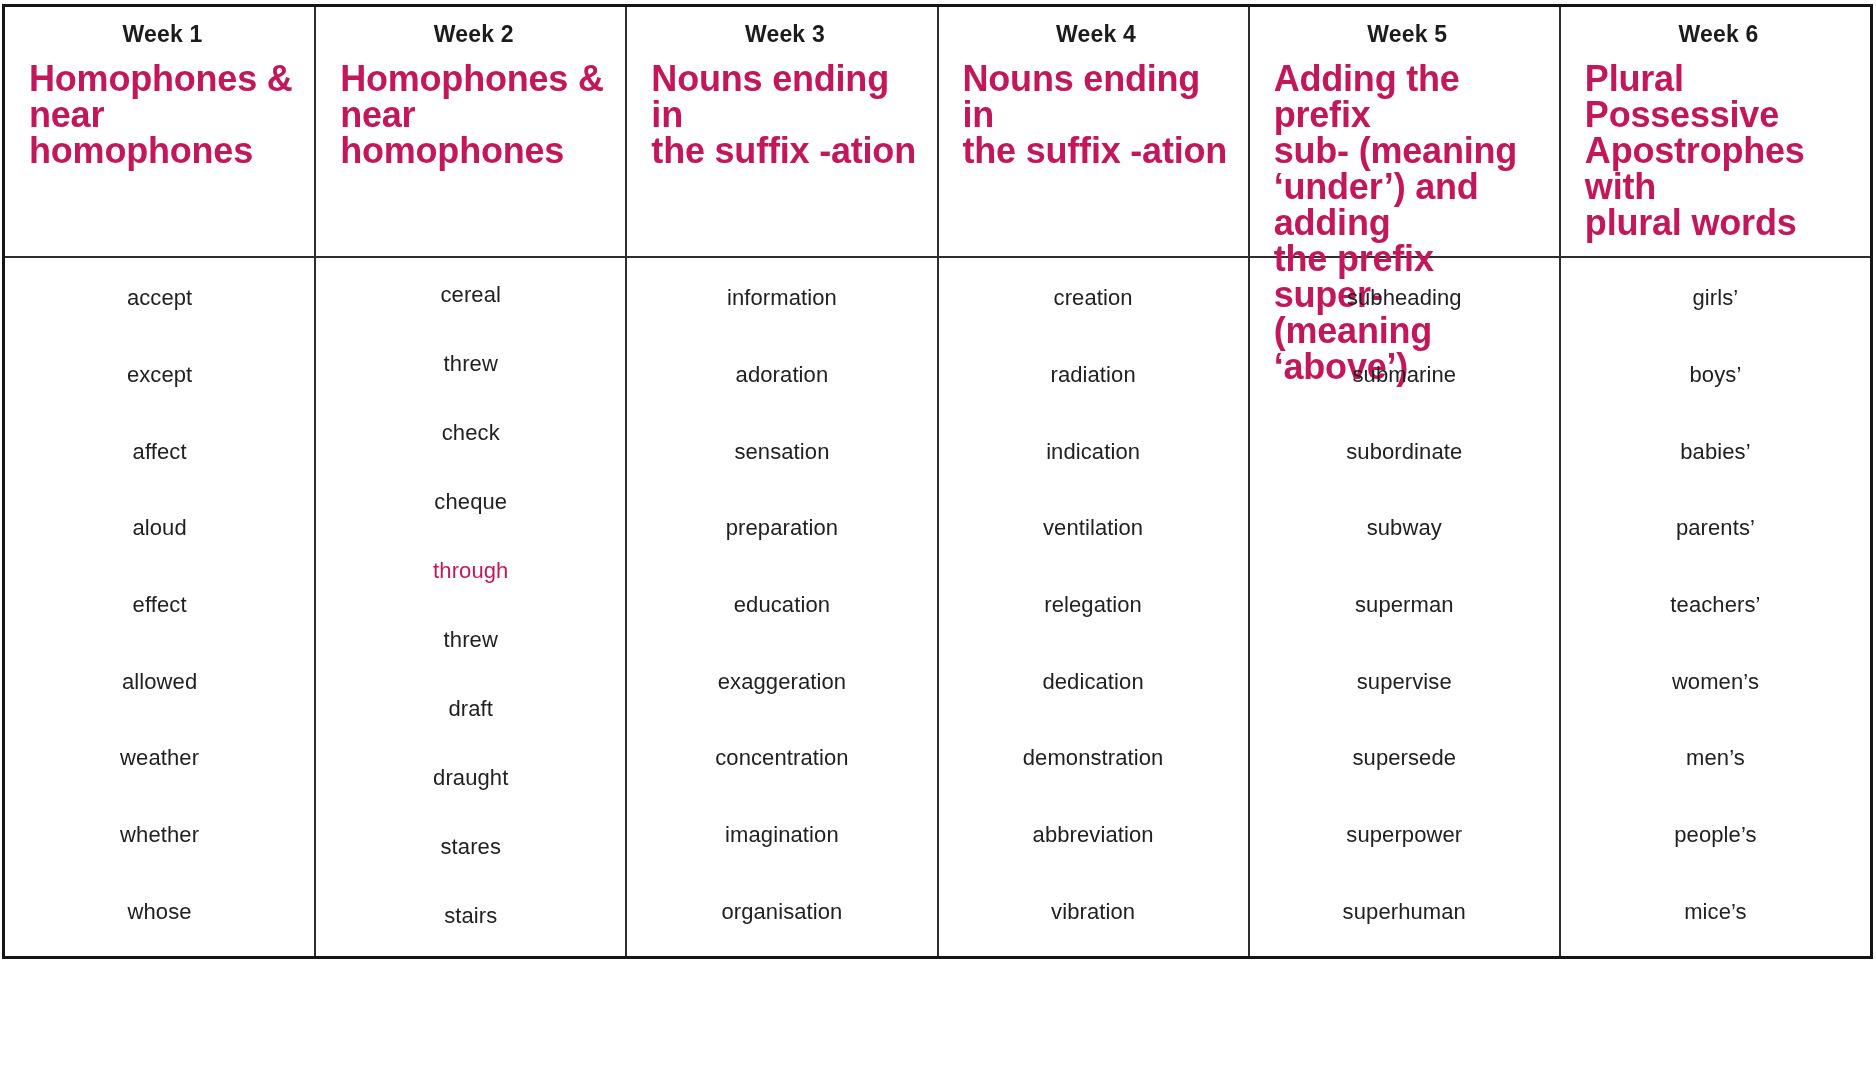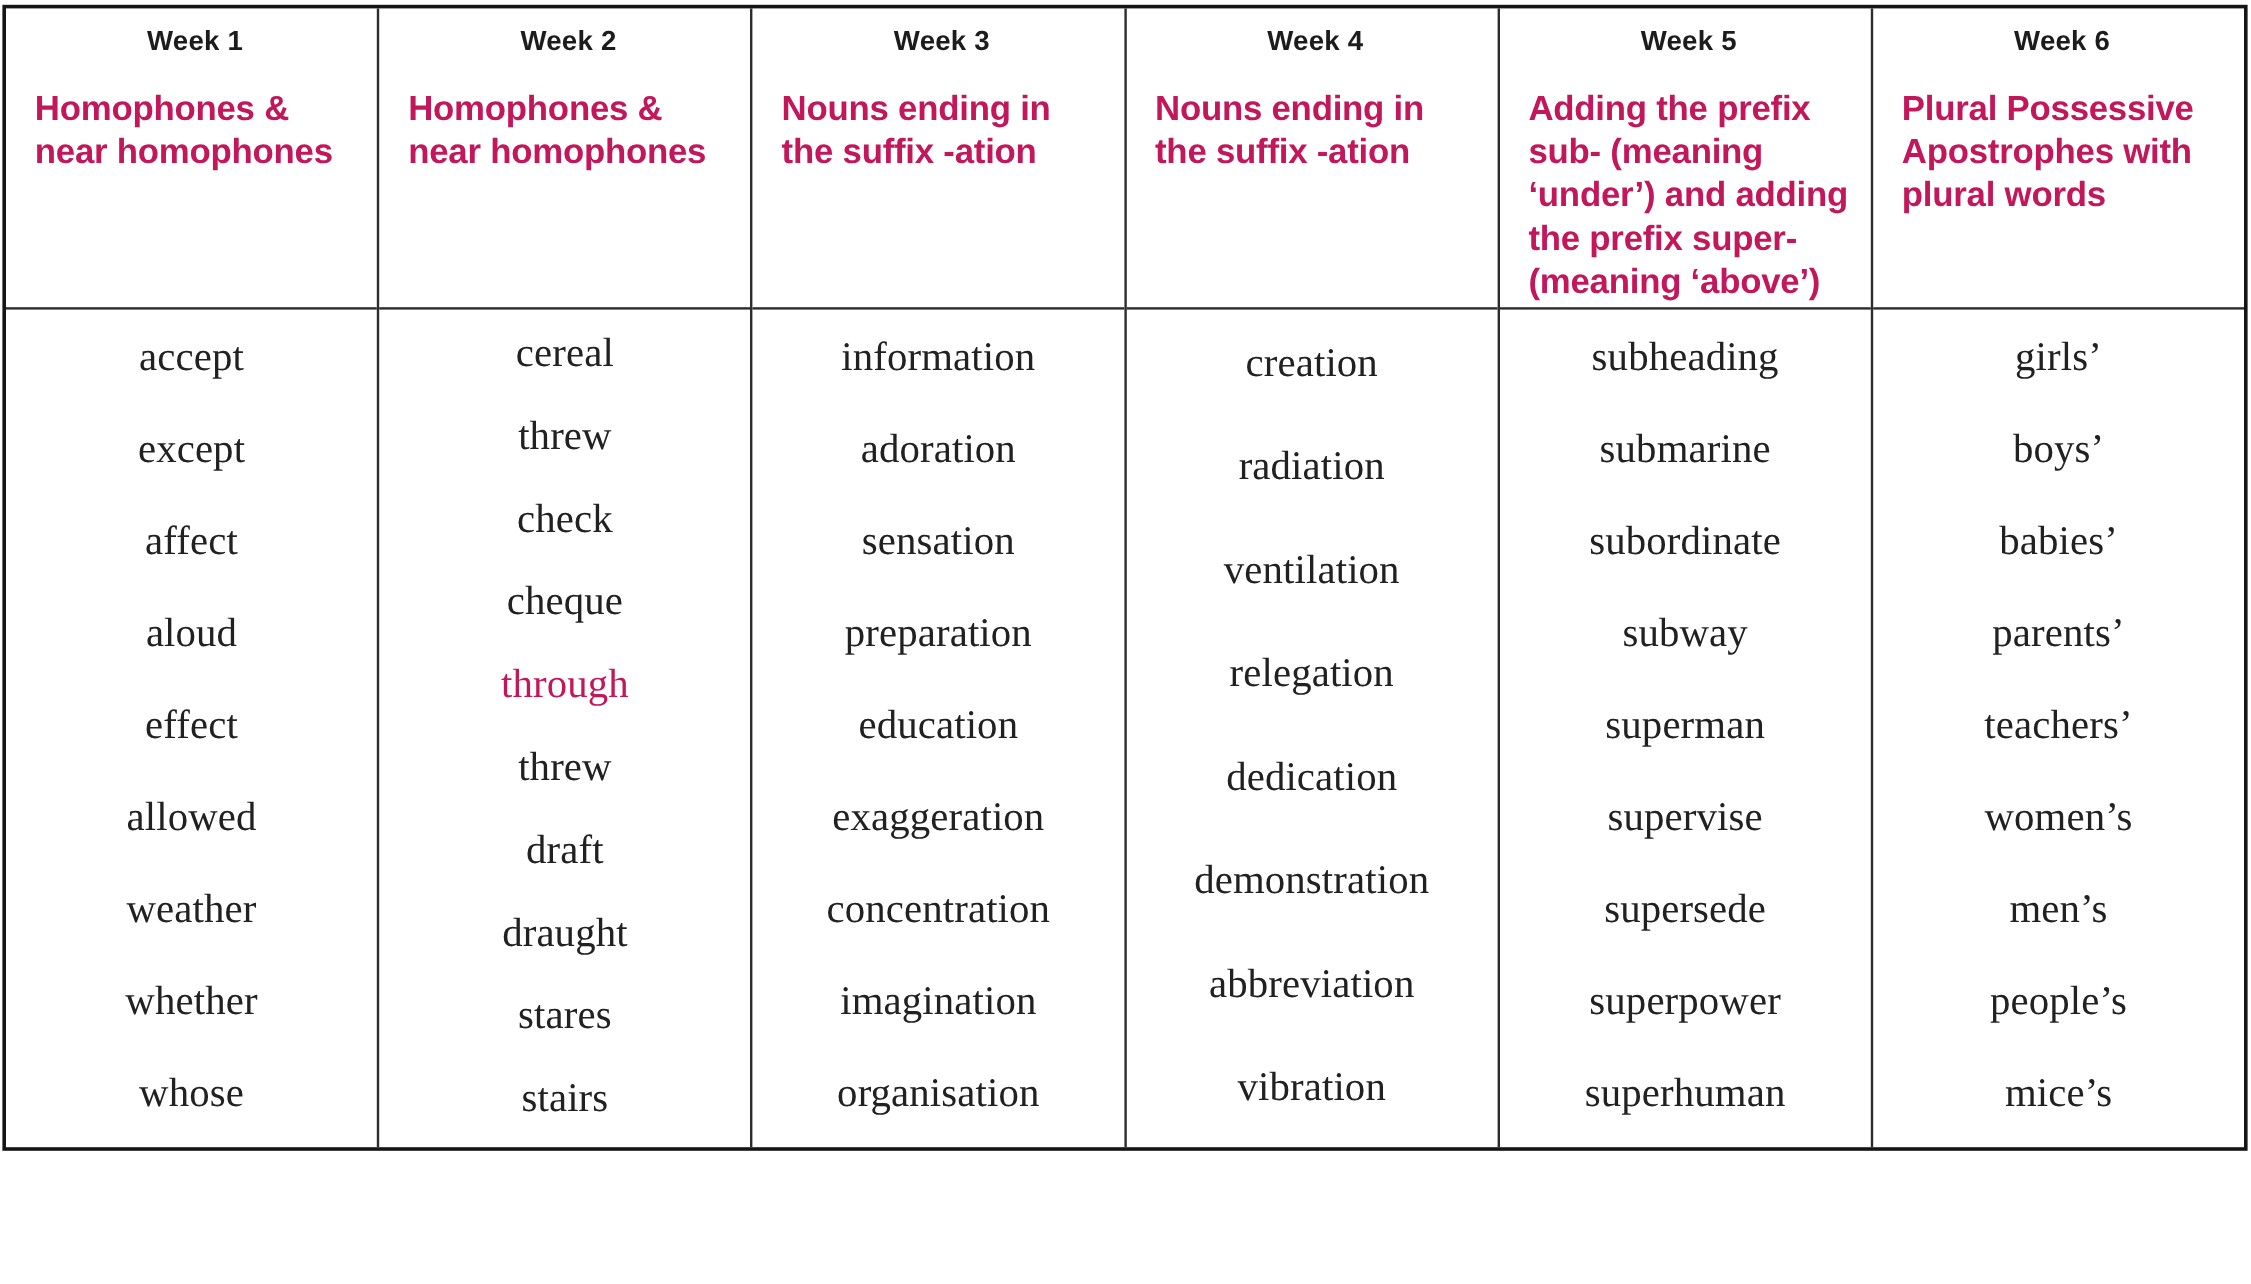--- a/index.html
+++ b/index.html
@@ -34,42 +34,41 @@
   .week{
     font-weight:bold;
     font-size:23px;
     line-height:30px;
     color:#1c1c1c;
     text-align:center;
     letter-spacing:0.2px;
   }
   .topic{
     font-weight:bold;
-    font-size:29px;
+    font-size:36px;
     line-height:36px;
-    margin-top:24px;
+    margin-top:12px;
     letter-spacing:-0.2px;
     white-space:pre-line;
     text-align:left;
   }
   .words{
     flex:1 1 auto;
     display:flex;
     flex-direction:column;
     padding:2px 0 6px;
   }
   .word{
     flex:1 1 0;
     display:flex;
     align-items:center;
     justify-content:center;
-    font-size:34px;
+    font-size:22px;
     color:#212121;
     letter-spacing:0.1px;
-    font-family:Liberation Serif, serif;
   }
 </style>
 </head>
 <body>
 
 <div class="sheet">
   <div class="tbl" id="tbl">
   <div class="col">
     <div class="head">
       <div class="week">Week 1</div>
@@ -130,20 +129,21 @@
 
   <div class="col">
     <div class="head">
       <div class="week">Week 4</div>
       <div class="topic" style="color: rgb(194, 24, 91);">Nouns ending in
 the suffix -ation</div>
     </div>
     <div class="words">
           <div class="word">creation</div>
           <div class="word">radiation</div>
+          <div class="word">indication</div>
           <div class="word">ventilation</div>
           <div class="word">relegation</div>
           <div class="word">dedication</div>
           <div class="word">demonstration</div>
           <div class="word">abbreviation</div>
           <div class="word">vibration</div>
         </div>
   </div>
 
   <div class="col">

